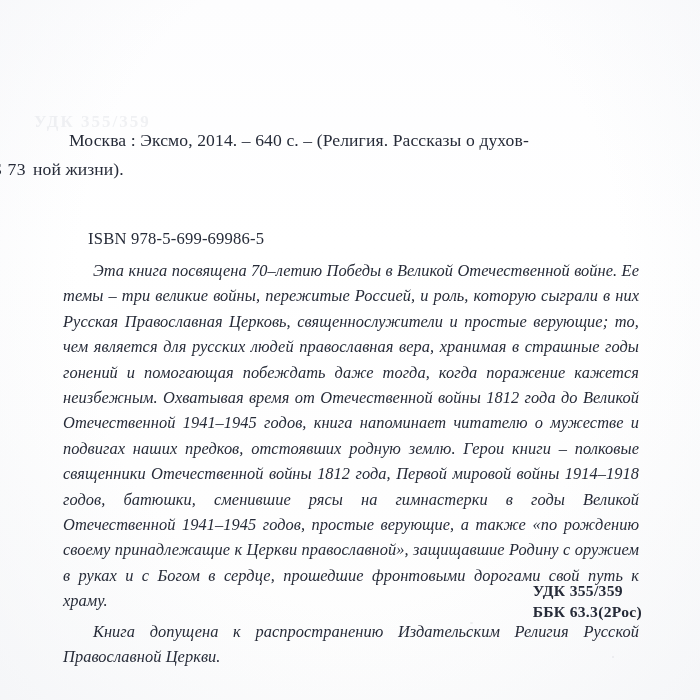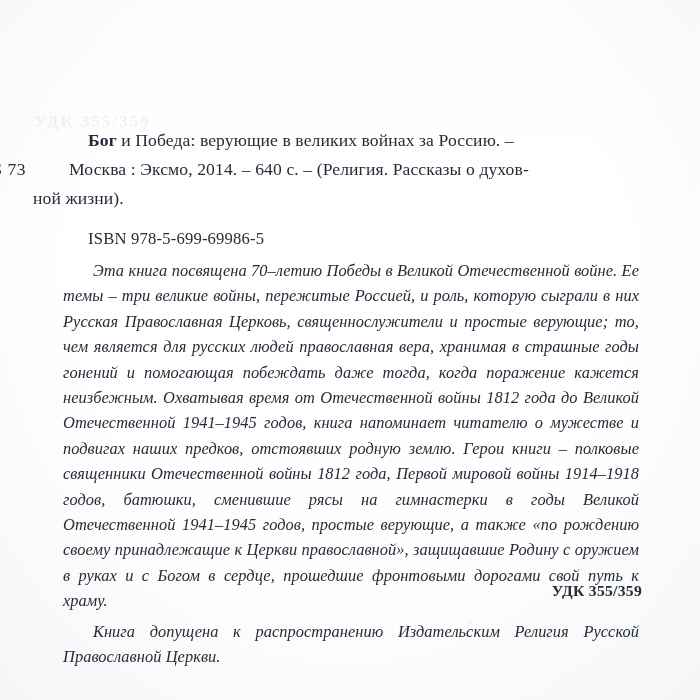--- a/index.html
+++ b/index.html
@@ -132,35 +132,35 @@
 <div id="page">
 
   <div id="paper-texture"></div>
 
   <div id="bleed-through">УДК 355/359</div>
 
   <div class="cip-block">
 
     <div class="shelfmark">Б 73</div>
 
-    <div class="cip-line l1"><span class="bold-lead">Бог</span><span> и Победа: верующие в великих войнах за Россию. –</span></div>
 
     <div class="cip-line l2">Москва : Эксмо, 2014. – 640 с. – (Религия. Рассказы о духов-</div>
 
     <div class="cip-line l3">ной жизни).</div>
   </div>
 
   <div id="isbn">ISBN 978-5-699-69986-5</div>
 
   <div id="annotation">
     <p class="body-par">Эта книга посвящена 70–летию Победы в Великой Отечественной войне. Ее темы – три великие войны, пережитые Россией, и роль, которую сыграли в них Русская Православная Церковь, священнослужители и простые верующие; то, чем является для русских людей православная вера, хранимая в страшные годы гонений и помогающая побеждать даже тогда, когда поражение кажется неизбежным. Охватывая время от Отечественной войны 1812 года до Великой Отечественной 1941–1945 годов, книга напоминает читателю о мужестве и подвигах наших предков, отстоявших родную землю. Герои книги – полковые священники Отечественной войны 1812 года, Первой мировой войны 1914–1918 годов, батюшки, сменившие рясы на гимнастерки в годы Великой Отечественной 1941–1945 годов, простые верующие, а также «по рождению своему принадлежащие к Церкви православной», защищавшие Родину с оружием в руках и с Богом в сердце, прошедшие фронтовыми дорогами свой путь к храму.</p>
     <p class="body-par">Книга допущена к распространению Издательским Религия Русской Православной Церкви.</p>
   </div>
 
   <div id="classification">
     <div>УДК 355/359</div>
+    <div>ББК 63.3(2Рос)</div>
   </div>
 
   <div class="speck" style="left:470px; top:622px; width:3px; height:2px;"></div>
   <div class="speck" style="left:208px; top:632px; width:2px; height:2px;"></div>
   <div class="speck" style="left:612px; top:656px; width:2px; height:2px;"></div>
 
 </div>
 
 </body></html>

